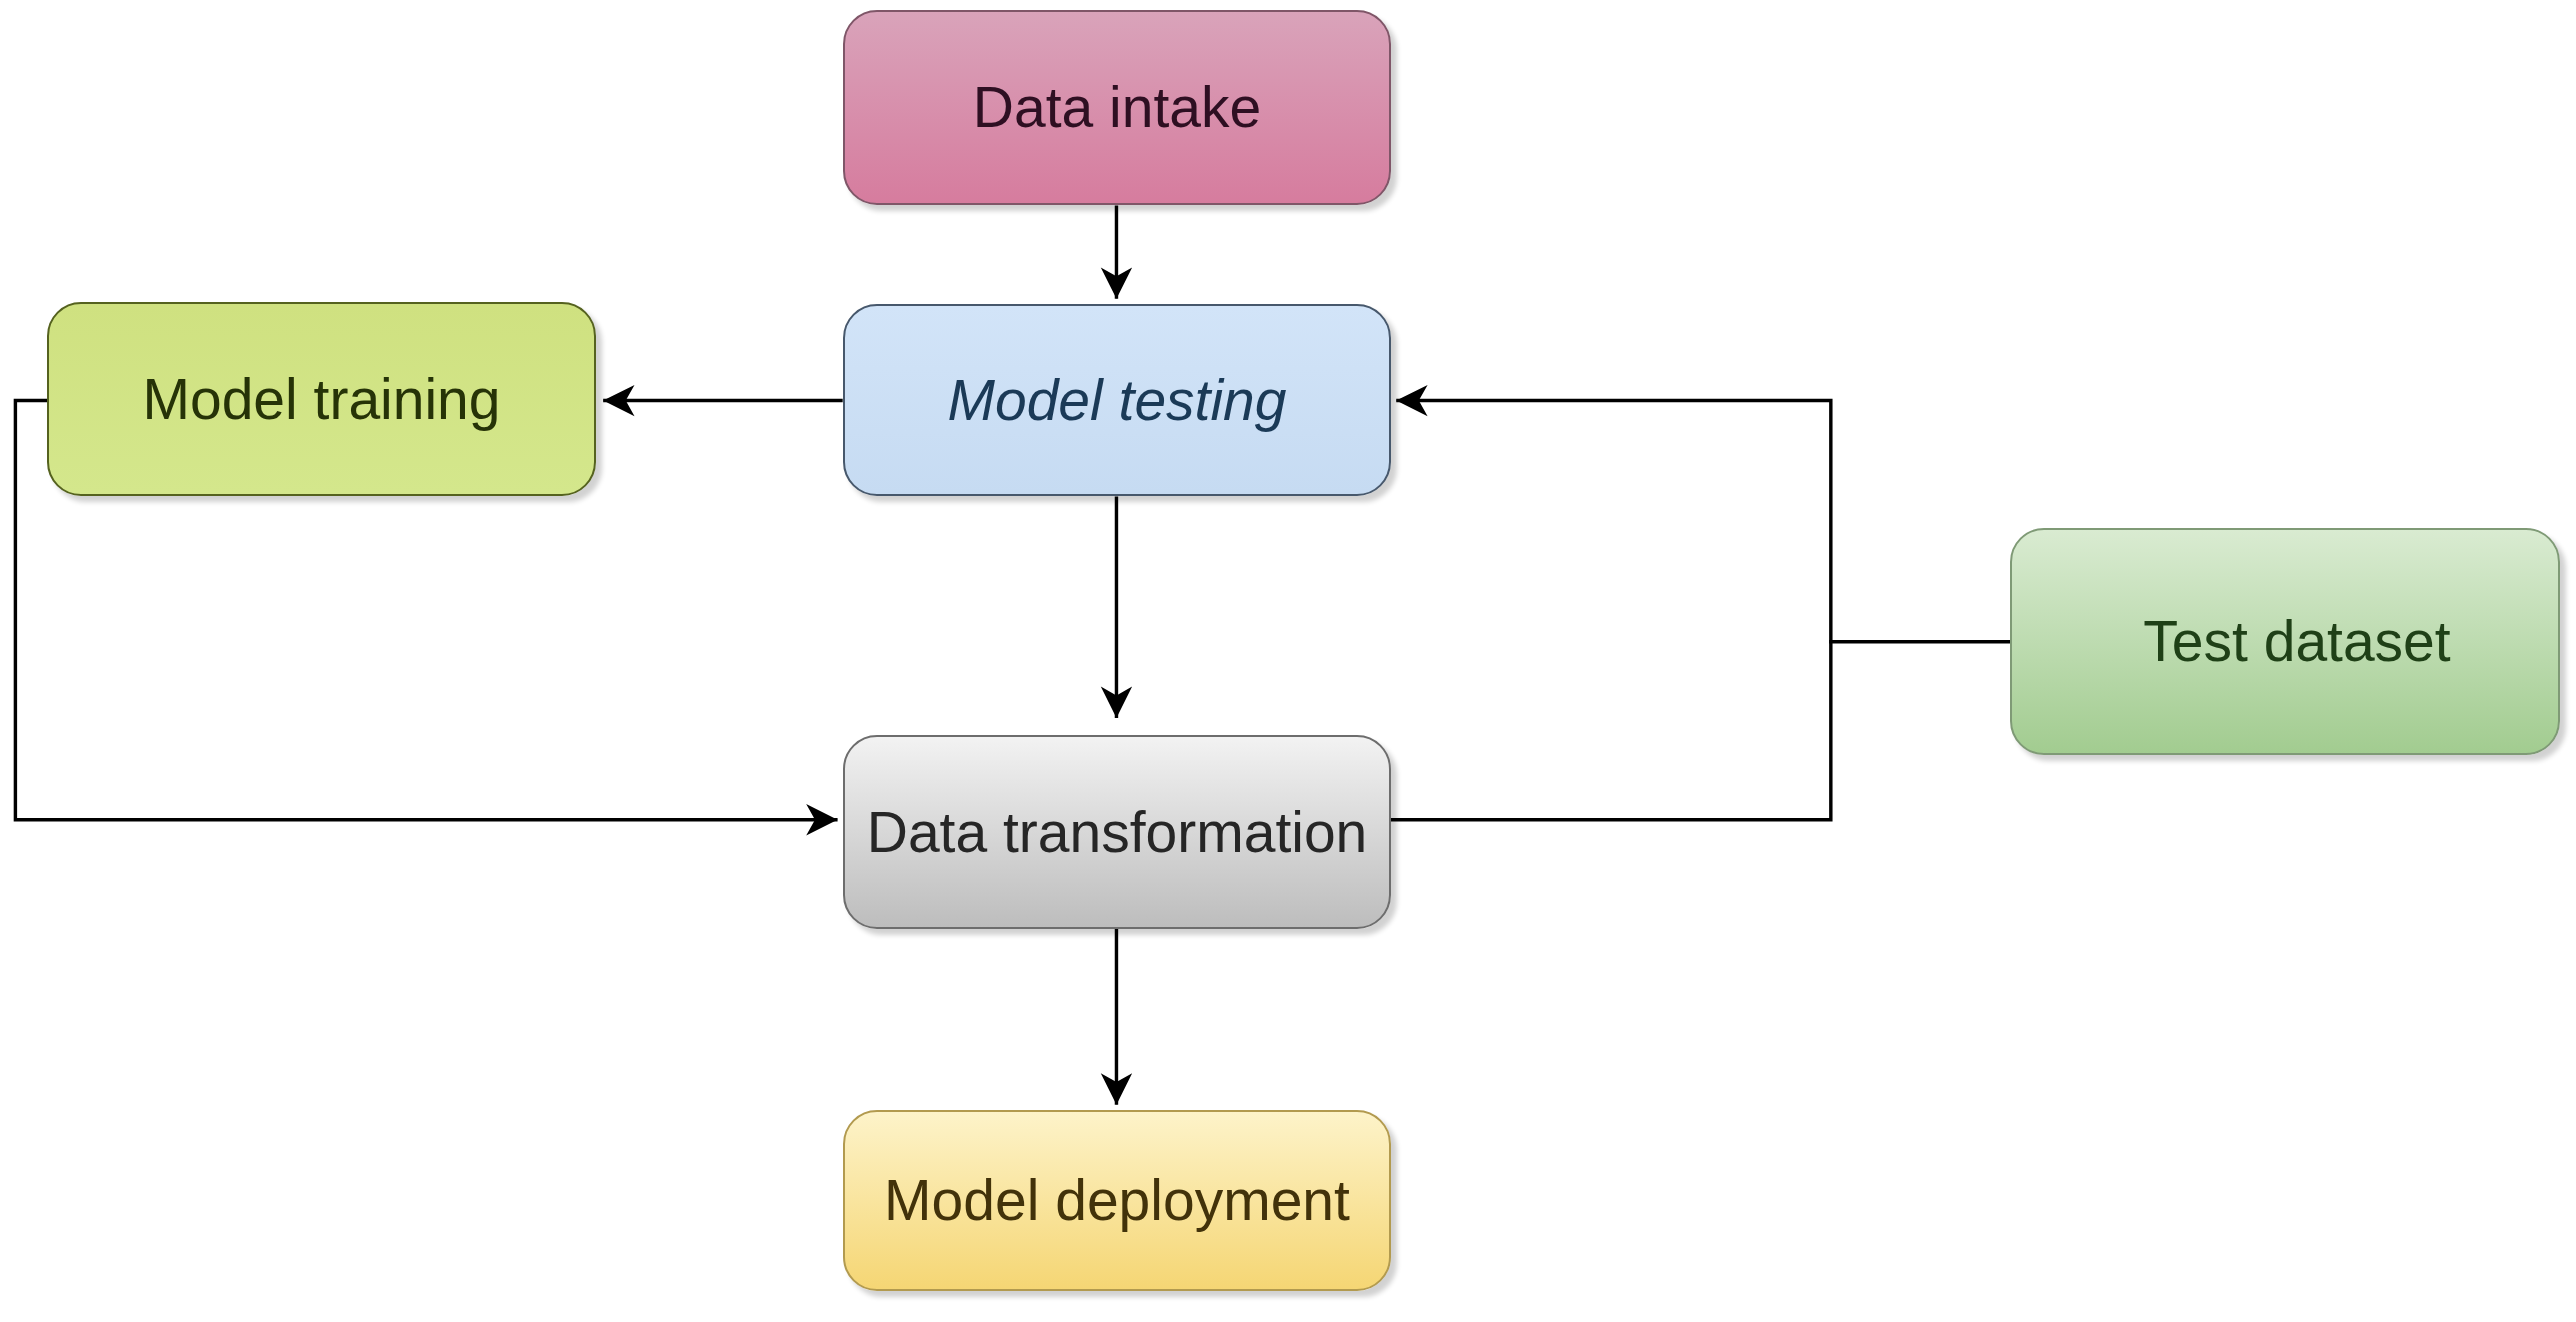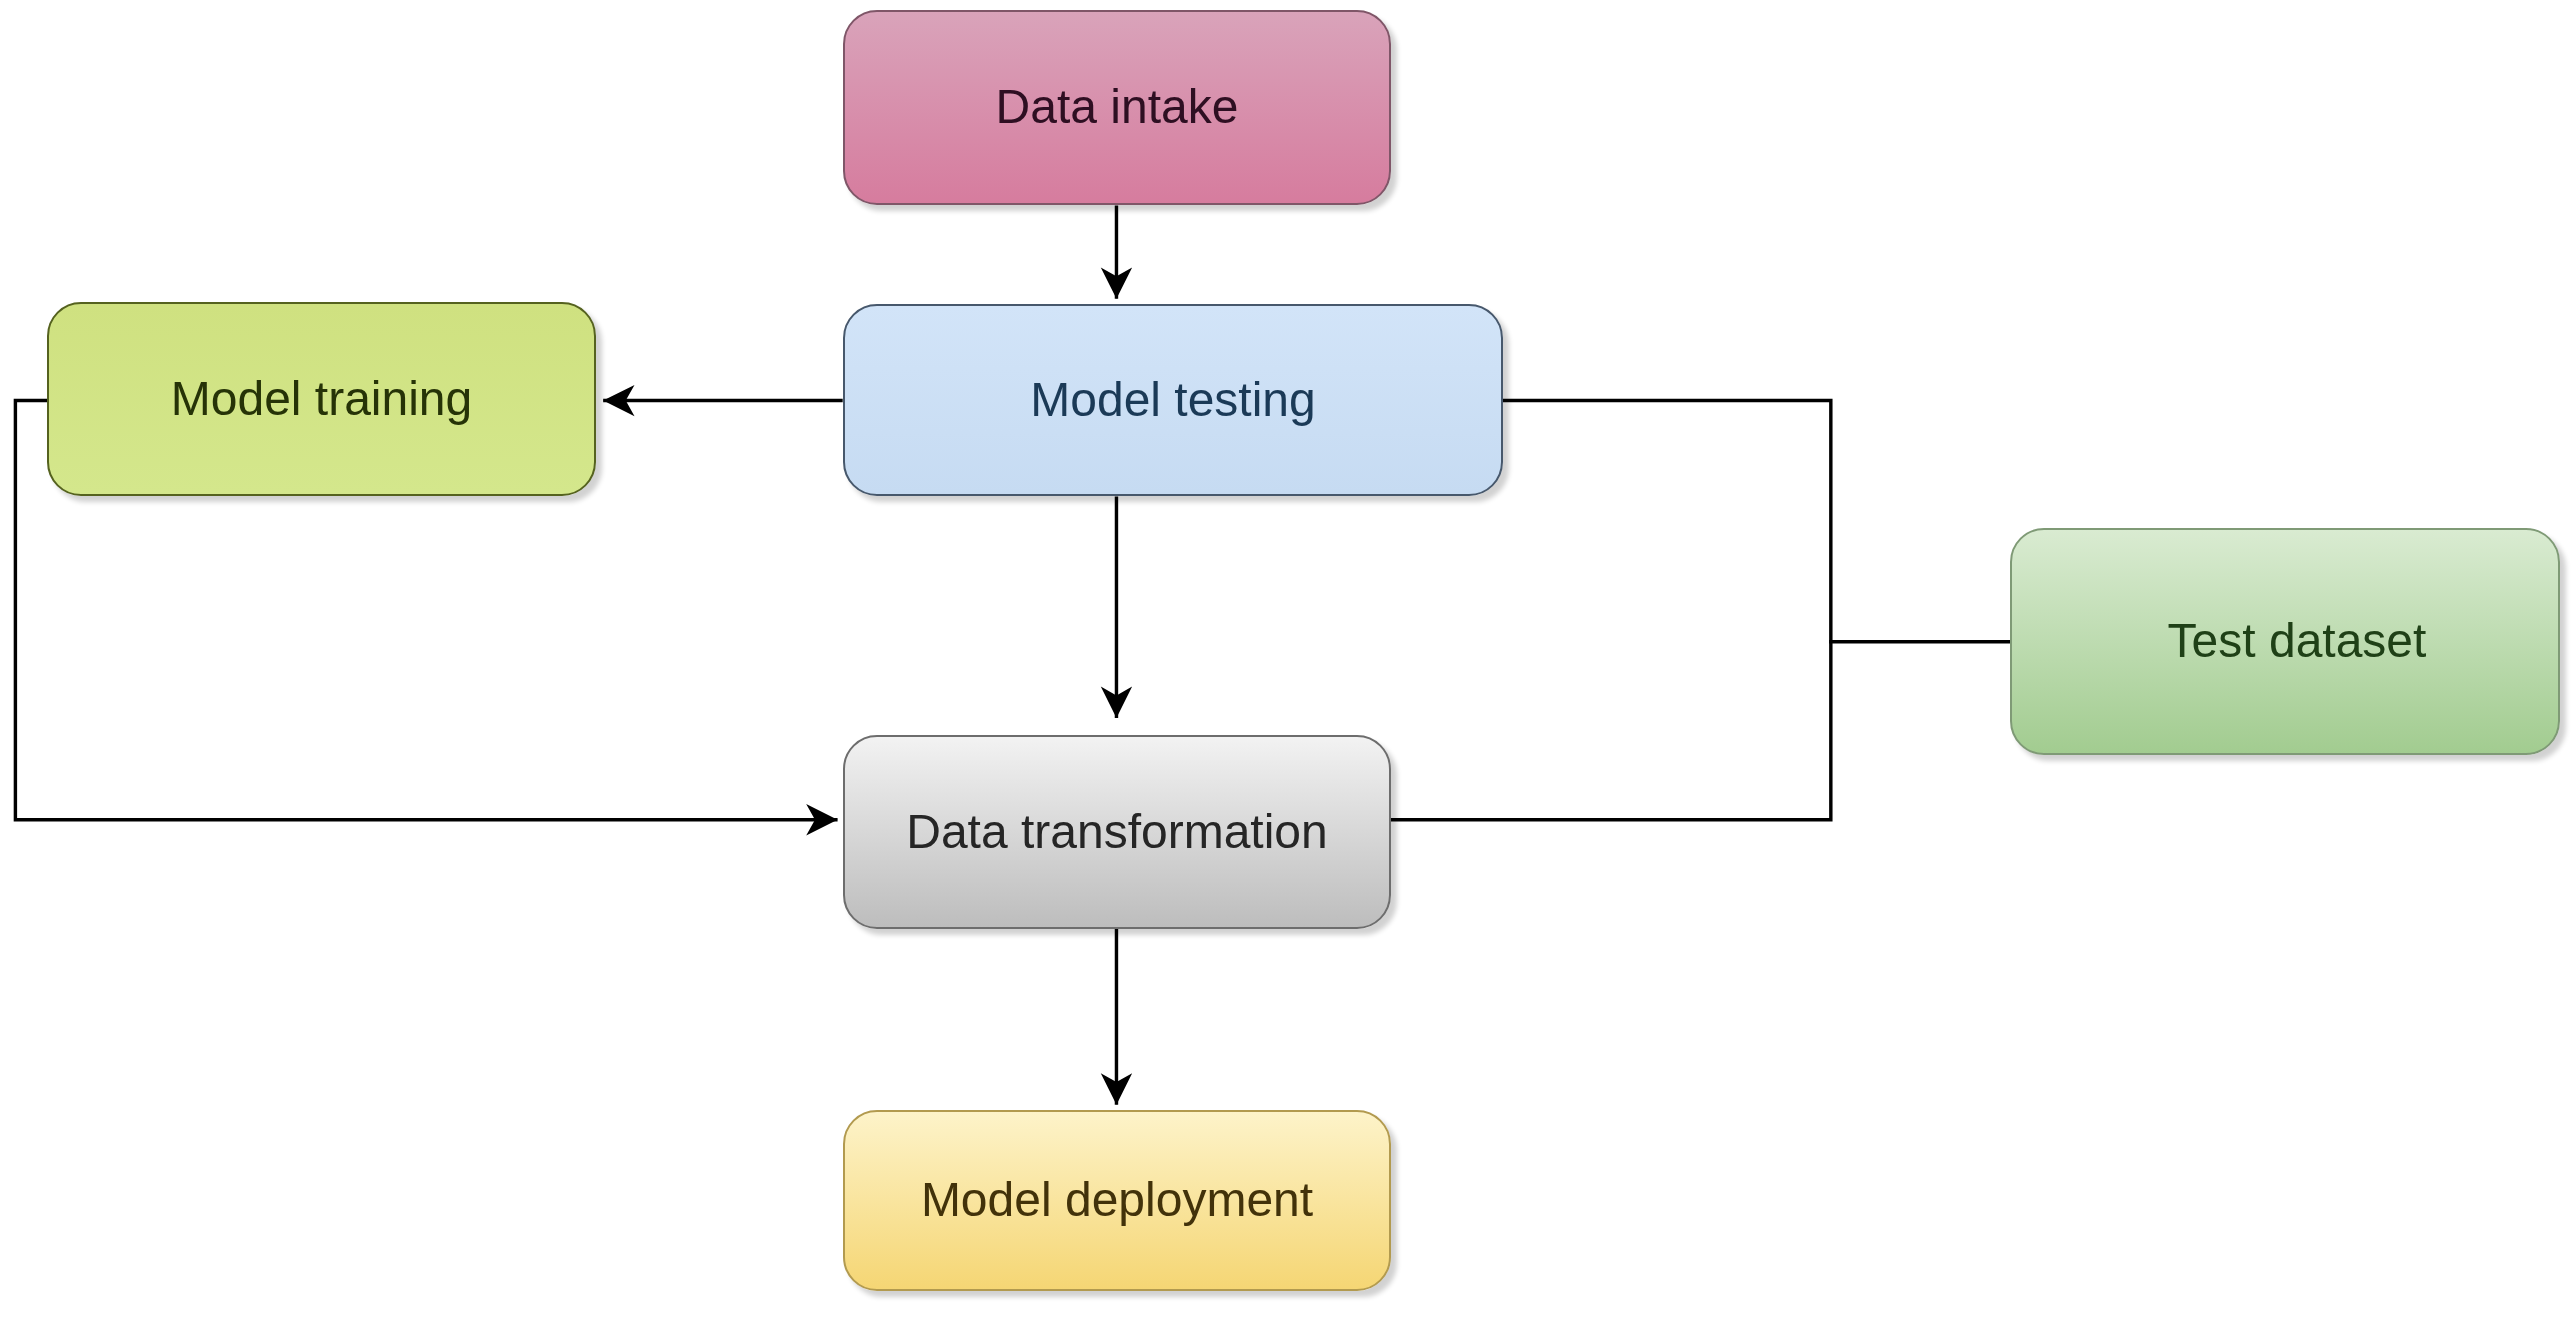--- a/index.html
+++ b/index.html
@@ -26,21 +26,21 @@
     position: absolute;
     box-sizing: border-box;
     border: 2.6px solid #666;
     border-radius: 34px;
     display: flex;
     align-items: center;
     justify-content: center;
     box-shadow: 5.1px 6px 5.1px rgba(0,0,0,0.18);
   }
   .node span {
-    font-size: 48px;
+    font-size: 57px;
     line-height: 1.1;
     white-space: nowrap;
     letter-spacing: 0px;
   }
 </style>
 </head>
 <body>
 
 <div id="stage">
 
@@ -58,21 +58,21 @@
         <polyline points="55,468 18,468 18,958 979,958" fill="none" stroke="#000000" stroke-width="4" marker-end="url(#arrowhead)"></polyline>
         <polyline points="1625,958 2140,958 2140,468 1632,468" fill="none" stroke="#000000" stroke-width="4" marker-end="url(#arrowhead)"></polyline>
         <polyline points="2350,750 2138,750" fill="none" stroke="#000000" stroke-width="4"></polyline>
       </g>
   </svg>
 
   <div class="node" id="node-0" style="left: 843px; top: 10.3px; width: 548px; height: 195px; background: linear-gradient(rgb(217, 163, 186), rgb(214, 124, 158)); border-color: rgb(127, 86, 104); color: rgb(46, 15, 34);">
     <span>Data intake</span>
   </div>
 
-  <div class="node" id="node-1" style="left: 843px; top: 304px; width: 660px; height: 192px; background: linear-gradient(rgb(210, 228, 248), rgb(198, 219, 242)); border-color: rgb(71, 88, 108); color: rgb(27, 58, 87);">
+  <div class="node" id="node-1" style="left: 843px; top: 304px; width: 548px; height: 192px; background: linear-gradient(rgb(210, 228, 248), rgb(198, 219, 242)); border-color: rgb(71, 88, 108); color: rgb(27, 58, 87); font-style: italic;">
     <span>Model testing</span>
   </div>
 
   <div class="node" id="node-2" style="left: 47px; top: 302px; width: 549px; height: 194px; background: linear-gradient(rgb(207, 225, 128), rgb(212, 231, 140)); border-color: rgb(85, 98, 31); color: rgb(38, 51, 7);">
     <span>Model training</span>
   </div>
 
   <div class="node" id="node-3" style="left: 2010px; top: 528px; width: 550px; height: 227px; background: linear-gradient(rgb(217, 235, 209), rgb(162, 204, 144)); border-color: rgb(127, 154, 118); color: rgb(31, 64, 23); padding-left: 24px;">
     <span>Test dataset</span>
   </div>

